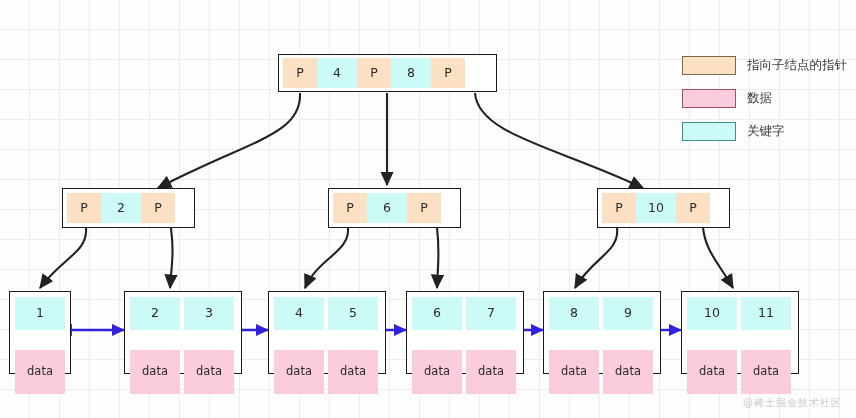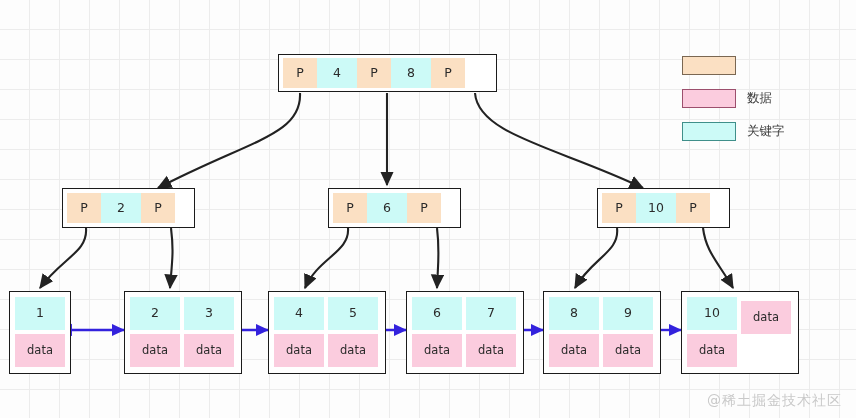--- a/index.html
+++ b/index.html
@@ -50,21 +50,21 @@
   .inode .c-key{width:40px;}
 
   
   .leaf{
     display:flex;
     align-items:flex-start;
     padding:5px;
   }
   .leafcol{display:flex;flex-direction:column;}
   .leafcol .c-key{height:33px;}
-  .leafcol .c-data{height:33px;margin-top:4px;font-size:11.5px;}
+  .leafcol .c-data{height:44px;margin-top:20px;font-size:11.5px;}
   .leafcol{margin-right:4px;}
   .leafcol:last-child{margin-right:0;}
   .lw1{width:52px;}
   .lw2{width:50px;}
 
   
   #legend{position:absolute;left:682px;top:56px;}
   .legend-row{display:flex;align-items:center;margin-bottom:14px;}
   .swatch{
     width:54px;height:19px;
@@ -78,21 +78,21 @@
     margin-left:11px;
     font-size:12.5px;
     color:#3a3a3a;
     white-space:nowrap;
   }
 
   
   #watermark{
     position:absolute;
     right:14px;bottom:8px;
-    font-size:14px;
+    font-size:10px;
     color:#c9c9c9;
     letter-spacing:1px;
     white-space:nowrap;
   }
 </style>
 </head>
 <body>
 
 <div id="canvas">
 
@@ -209,27 +209,29 @@
       <div class="cell c-data">data</div>
     </div>
   </div>
 
   <div class="node leaf" style="left:681px;top:291px;width:118px;height:83px;">
     <div class="leafcol lw2">
       <div class="cell c-key">10</div>
       <div class="cell c-data">data</div>
     </div>
     <div class="leafcol lw2">
+      <div class="cell c-key">11</div>
       <div class="cell c-data">data</div>
     </div>
   </div>
 
   <div id="legend">
     <div class="legend-row">
       <div class="swatch sw-ptr"></div>
+      <div class="legend-label">指向子结点的指针</div>
     </div>
     <div class="legend-row">
       <div class="swatch sw-data"></div>
       <div class="legend-label">数据</div>
     </div>
     <div class="legend-row">
       <div class="swatch sw-key"></div>
       <div class="legend-label">关键字</div>
     </div>
   </div>

